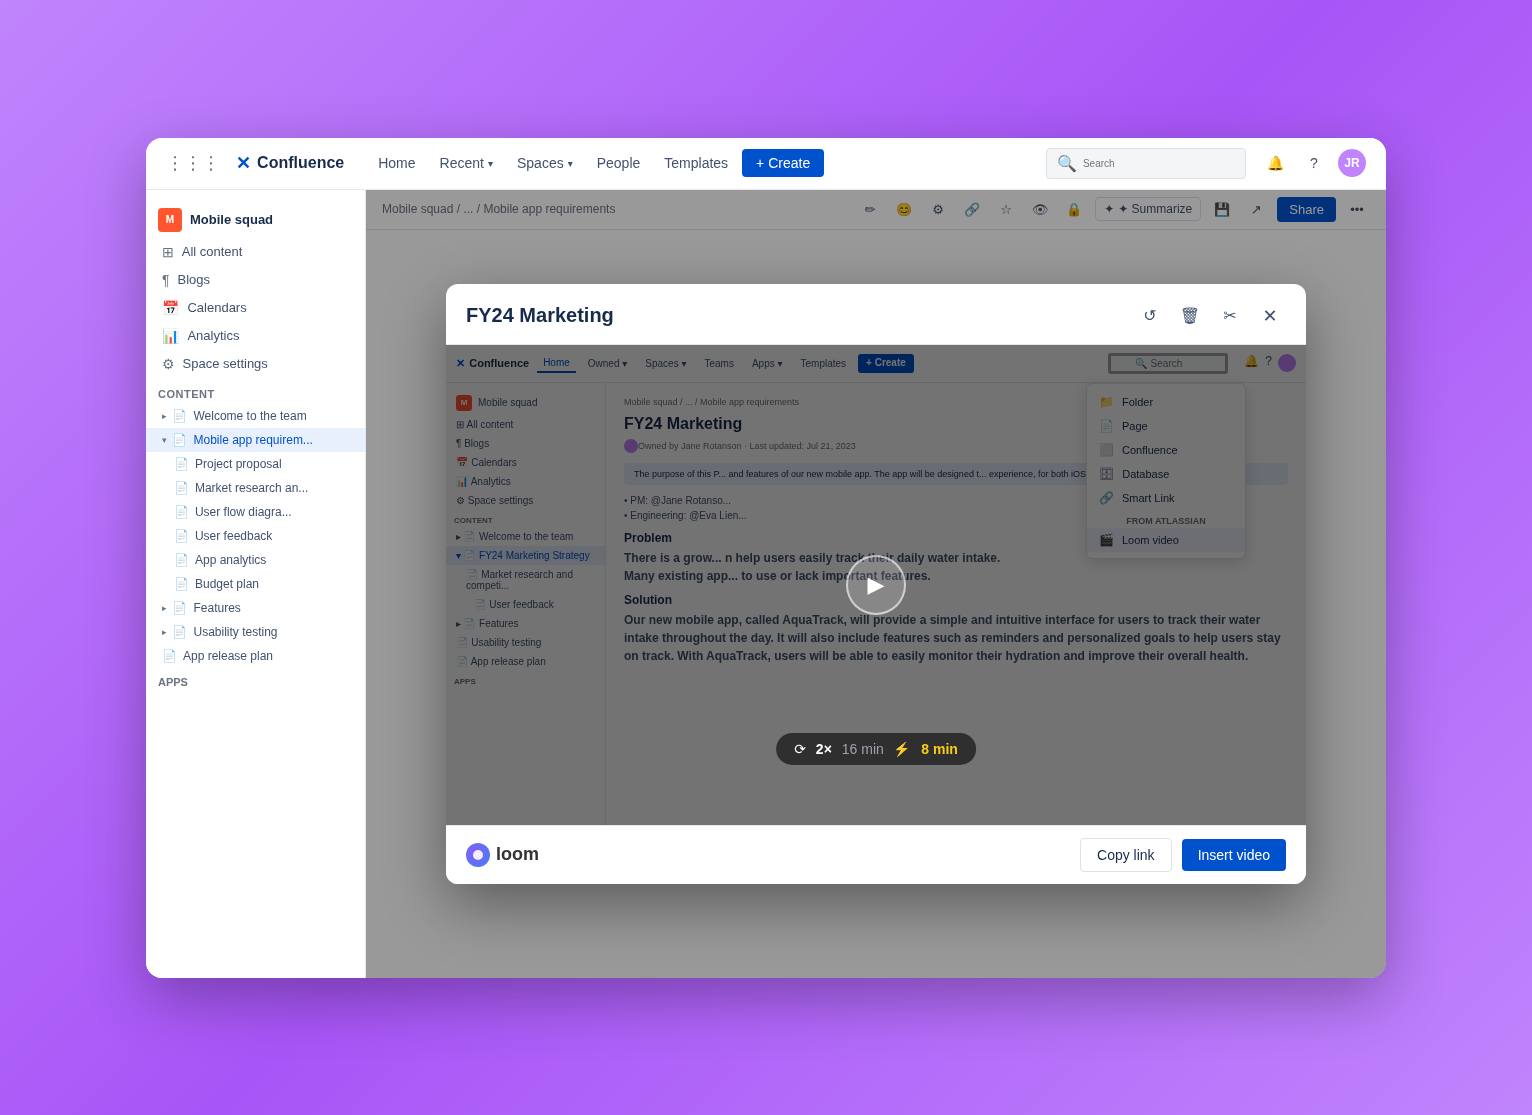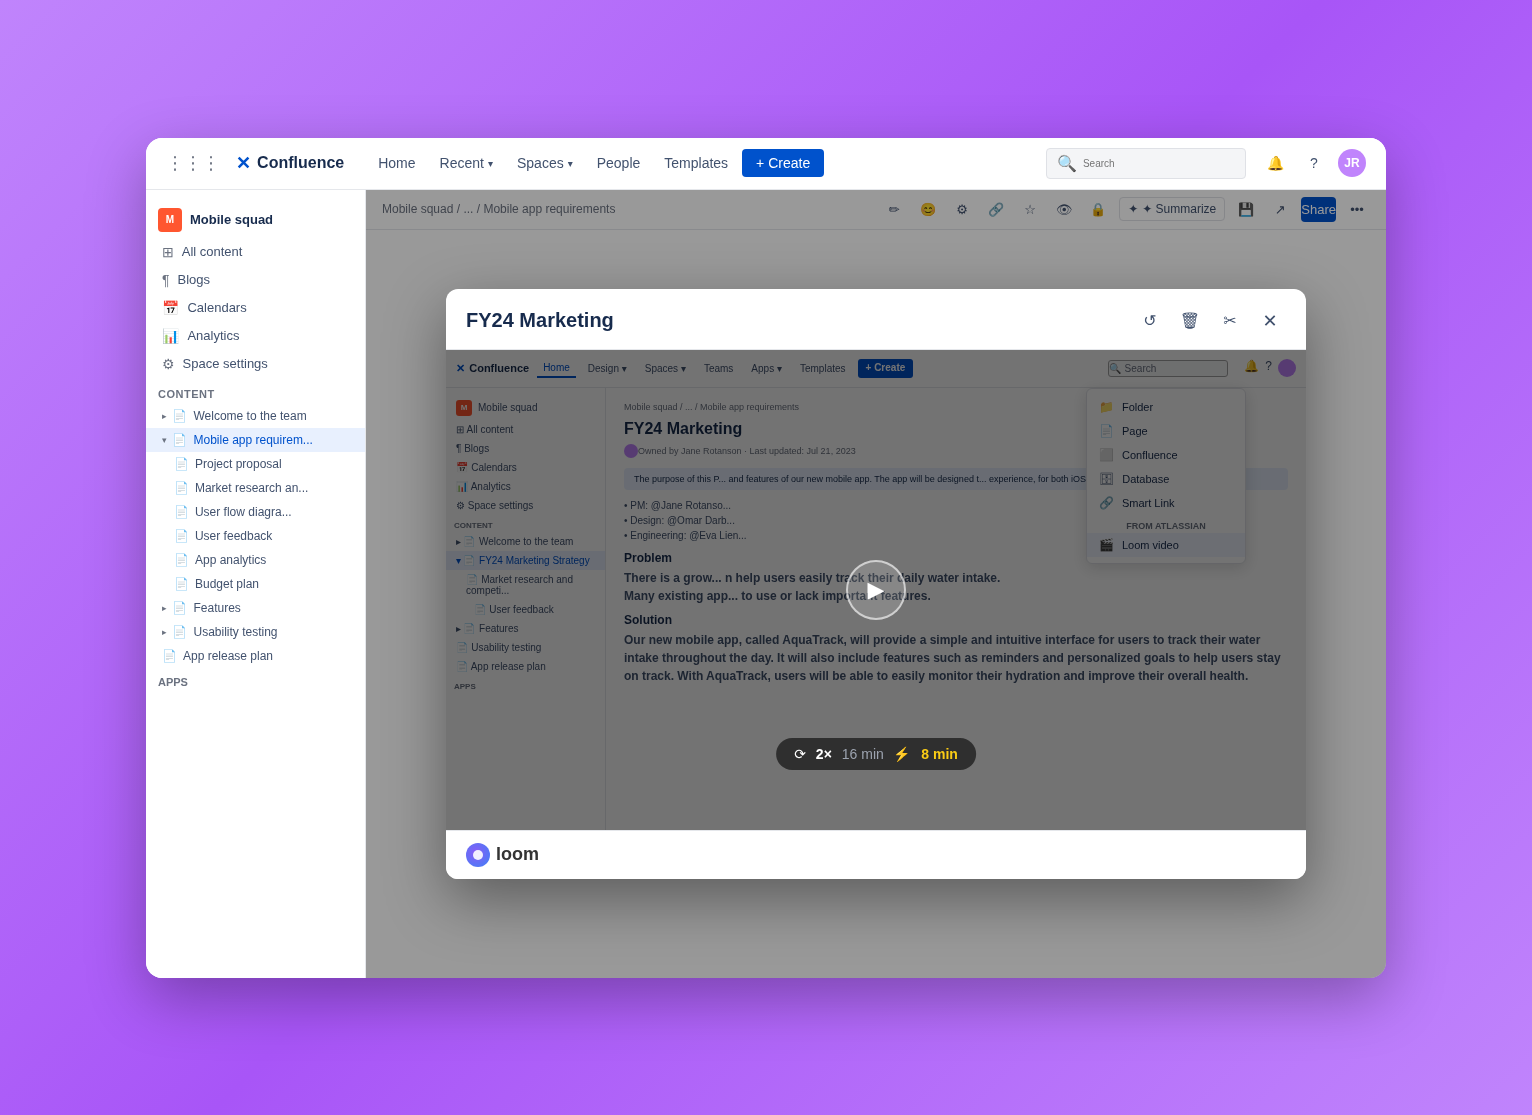--- a/index.html
+++ b/index.html
@@ -252,21 +252,21 @@
       background: #fff;
       display: flex;
       align-items: center;
       gap: 4px;
     }
     .share-btn {
       background: #0052cc;
       color: #fff;
       border: none;
       border-radius: 4px;
-      padding: 5px 0;
+      padding: 5px 12px;
       font-size: 13px;
       cursor: pointer;
       font-weight: 500;
     }
 
     
     .modal-overlay {
       position: absolute;
       top: 0; left: 0; right: 0; bottom: 0;
       background: rgba(0,0,0,0.4);
@@ -352,21 +352,21 @@
       display: flex;
       align-items: center;
       padding: 0 10px;
       gap: 8px;
       flex-shrink: 0;
     }
     .nested-logo { font-size: 11px; font-weight: 700; color: #172b4d; display: flex; align-items: center; gap: 4px; }
     .nested-nav-items { display: flex; gap: 6px; font-size: 10px; color: #42526e; }
     .nested-nav-item { padding: 3px 6px; cursor: pointer; display: flex; align-items: center; gap: 2px; }
     .nested-create-btn { background: #0052cc; color: #fff; border-radius: 3px; padding: 3px 8px; font-size: 10px; font-weight: 600; }
-    .nested-search { margin-left: auto; background: #f4f5f7; border: 1px solid #a3a3a3; border-radius: 3px; padding: 2px 0; font-size: 10px; color: #6b7280; display: flex; align-items: center; gap: 4px; width: 120px; }
+    .nested-search { margin-left: auto; background: #f4f5f7; border: 3px solid #a3a3a3; border-radius: 3px; padding: 2px 24px; font-size: 10px; color: #6b7280; display: flex; align-items: center; gap: 4px; width: 120px; }
     .nested-main { display: flex; flex: 1; overflow: hidden; }
     .nested-sidebar { width: 160px; background: #fff; border-right: 1px solid #e5e7eb; padding: 8px 0; flex-shrink: 0; }
     .nested-sidebar-item { padding: 4px 10px; font-size: 10px; color: #42526e; cursor: pointer; display: flex; align-items: center; gap: 6px; }
     .nested-sidebar-item.active-item { background: #e8f0fe; color: #0052cc; }
     .nested-content { flex: 1; padding: 14px 18px; overflow: hidden; position: relative; }
     .nested-breadcrumb { font-size: 9px; color: #6b7280; margin-bottom: 8px; }
     .nested-page-title { font-size: 16px; font-weight: 700; color: #172b4d; margin-bottom: 6px; }
     .nested-meta { font-size: 9px; color: #6b7280; margin-bottom: 10px; display: flex; align-items: center; }
     .nested-meta-avatar { width: 14px; height: 14px; border-radius: 50%; background: #c084fc; }
     .nested-section { margin-bottom: 8px; }
@@ -642,21 +642,21 @@
 
             <div class="nested-confluence">
 
               <div class="nested-top-nav">
                 <div class="nested-logo">
                   <span style="color:#0052cc;">✕</span>
                   <span>Confluence</span>
                 </div>
                 <div class="nested-nav-items">
                   <div class="nested-nav-item" style="border-bottom:2px solid #0052cc; color:#0052cc;">Home</div>
-                  <div class="nested-nav-item">Design ▾</div>
+                  <div class="nested-nav-item">Owned ▾</div>
                   <div class="nested-nav-item">Spaces ▾</div>
                   <div class="nested-nav-item">Teams</div>
                   <div class="nested-nav-item">Apps ▾</div>
                   <div class="nested-nav-item">Templates</div>
                   <div class="nested-create-btn">+ Create</div>
                 </div>
                 <div class="nested-search">🔍 Search</div>
                 <div style="margin-left:8px; display:flex; gap:6px; font-size:12px; color:#42526e;">
                   <span>🔔</span>
                   <span>?</span>
@@ -690,21 +690,20 @@
                 <div class="nested-content">
                   <div class="nested-breadcrumb">Mobile squad / ... / Mobile app requirements</div>
                   <div class="nested-page-title">FY24 Marketing</div>
                   <div class="nested-meta">
                     <div class="nested-meta-avatar"></div>
                     <span>Owned by Jane Rotanson · Last updated: Jul 21, 2023</span>
                   </div>
                   <div class="nested-info-box">The purpose of this P... and features of our new mobile app. The app will be designed t... experience, for both iOS and Android.</div>
                   <div class="nested-section">
                     <div class="nested-list-item">• PM: @Jane Rotanso...</div>
-                    <div class="nested-list-item">• Design: @Omar Darb...</div>
                     <div class="nested-list-item">• Engineering: @Eva Lien...</div>
                   </div>
                   <div class="nested-section">
                     <div class="nested-section-title">Problem</div>
                     <div class="nested-text">There is a grow... n help users easily track their daily water intake.<br>Many existing app... to use or lack important features.</div>
                   </div>
                   <div class="nested-section">
                     <div class="nested-section-title">Solution</div>
                     <div class="nested-text">Our new mobile app, called AquaTrack, will provide a simple and intuitive interface for users to track their water intake throughout the day. It will also include features such as reminders and personalized goals to help users stay on track. With AquaTrack, users will be able to easily monitor their hydration and improve their overall health.</div>
                   </div>
@@ -756,18 +755,22 @@
 
           <div class="modal-footer">
             <div class="loom-logo">
               <div style="display:flex;align-items:center;gap:6px;">
                 <div style="width:24px;height:24px;background:radial-gradient(circle at 40% 40%, #8b5cf6, #3b82f6);border-radius:50%;display:flex;align-items:center;justify-content:center;">
                   <div style="width:10px;height:10px;background:white;border-radius:50%;opacity:0.9;"></div>
                 </div>
                 <span>loom</span>
               </div>
             </div>
+            <div class="footer-actions">
+              <button class="copy-link-btn">Copy link</button>
+              <button class="insert-video-btn">Insert video</button>
+            </div>
           </div>
         </div>
       </div>
     </div>
   </div>
 </div>
 
 </body></html>

